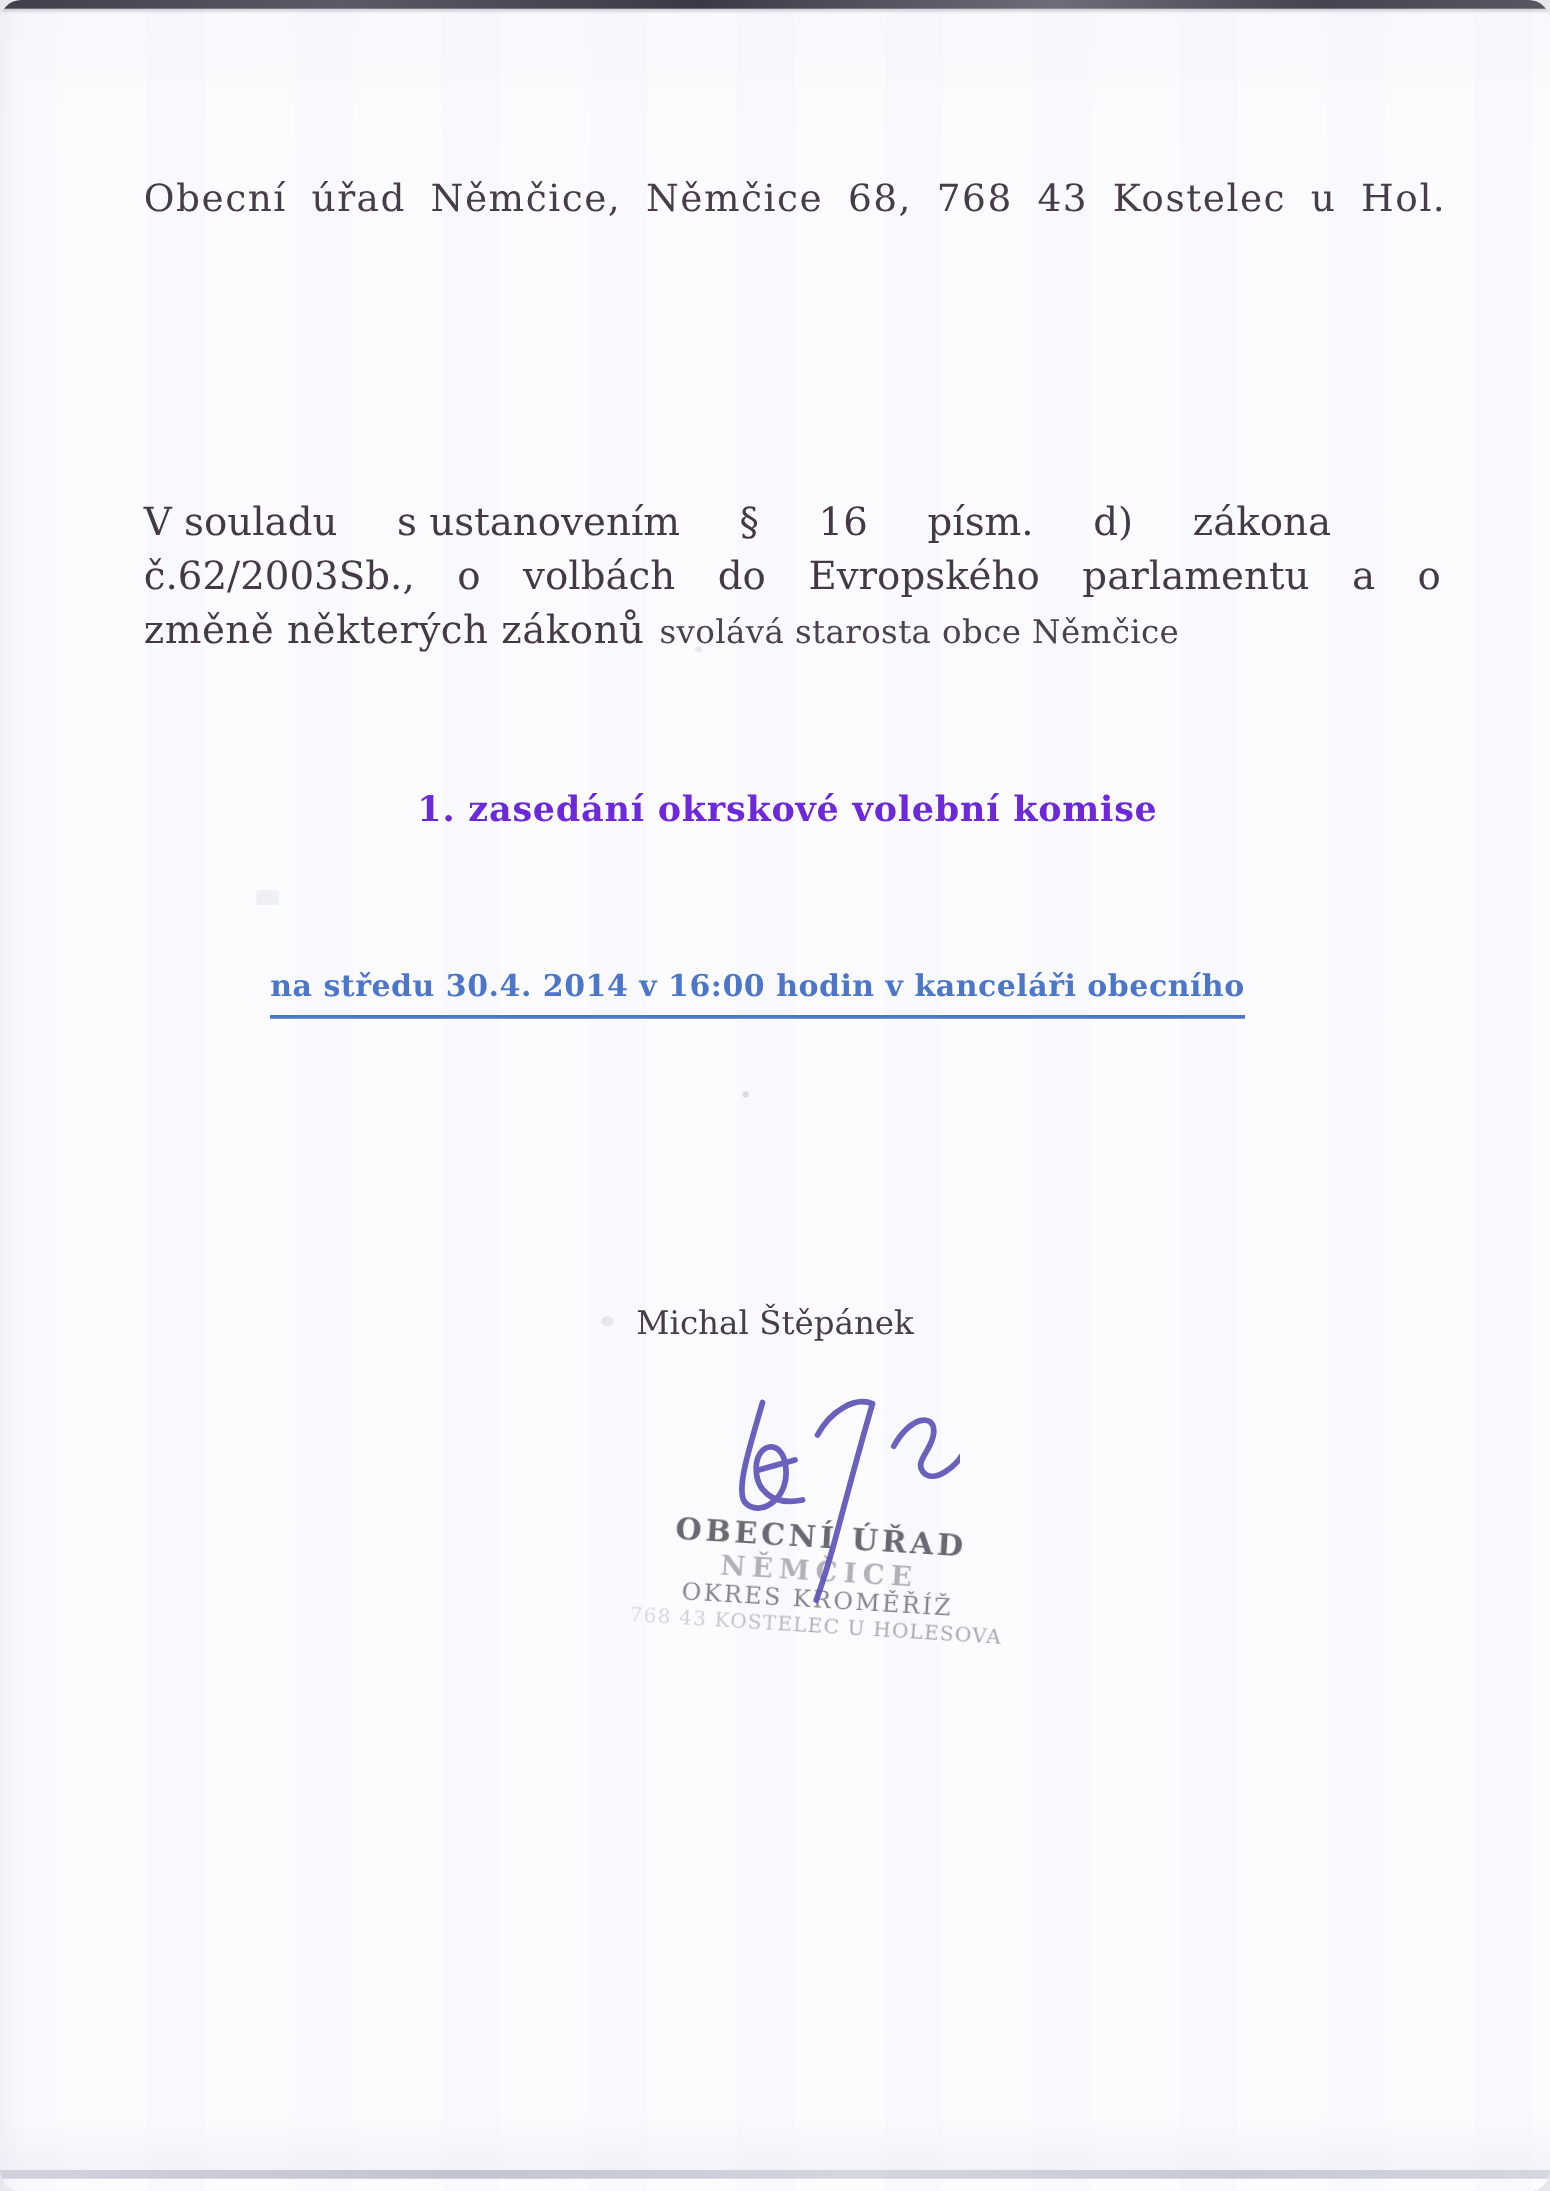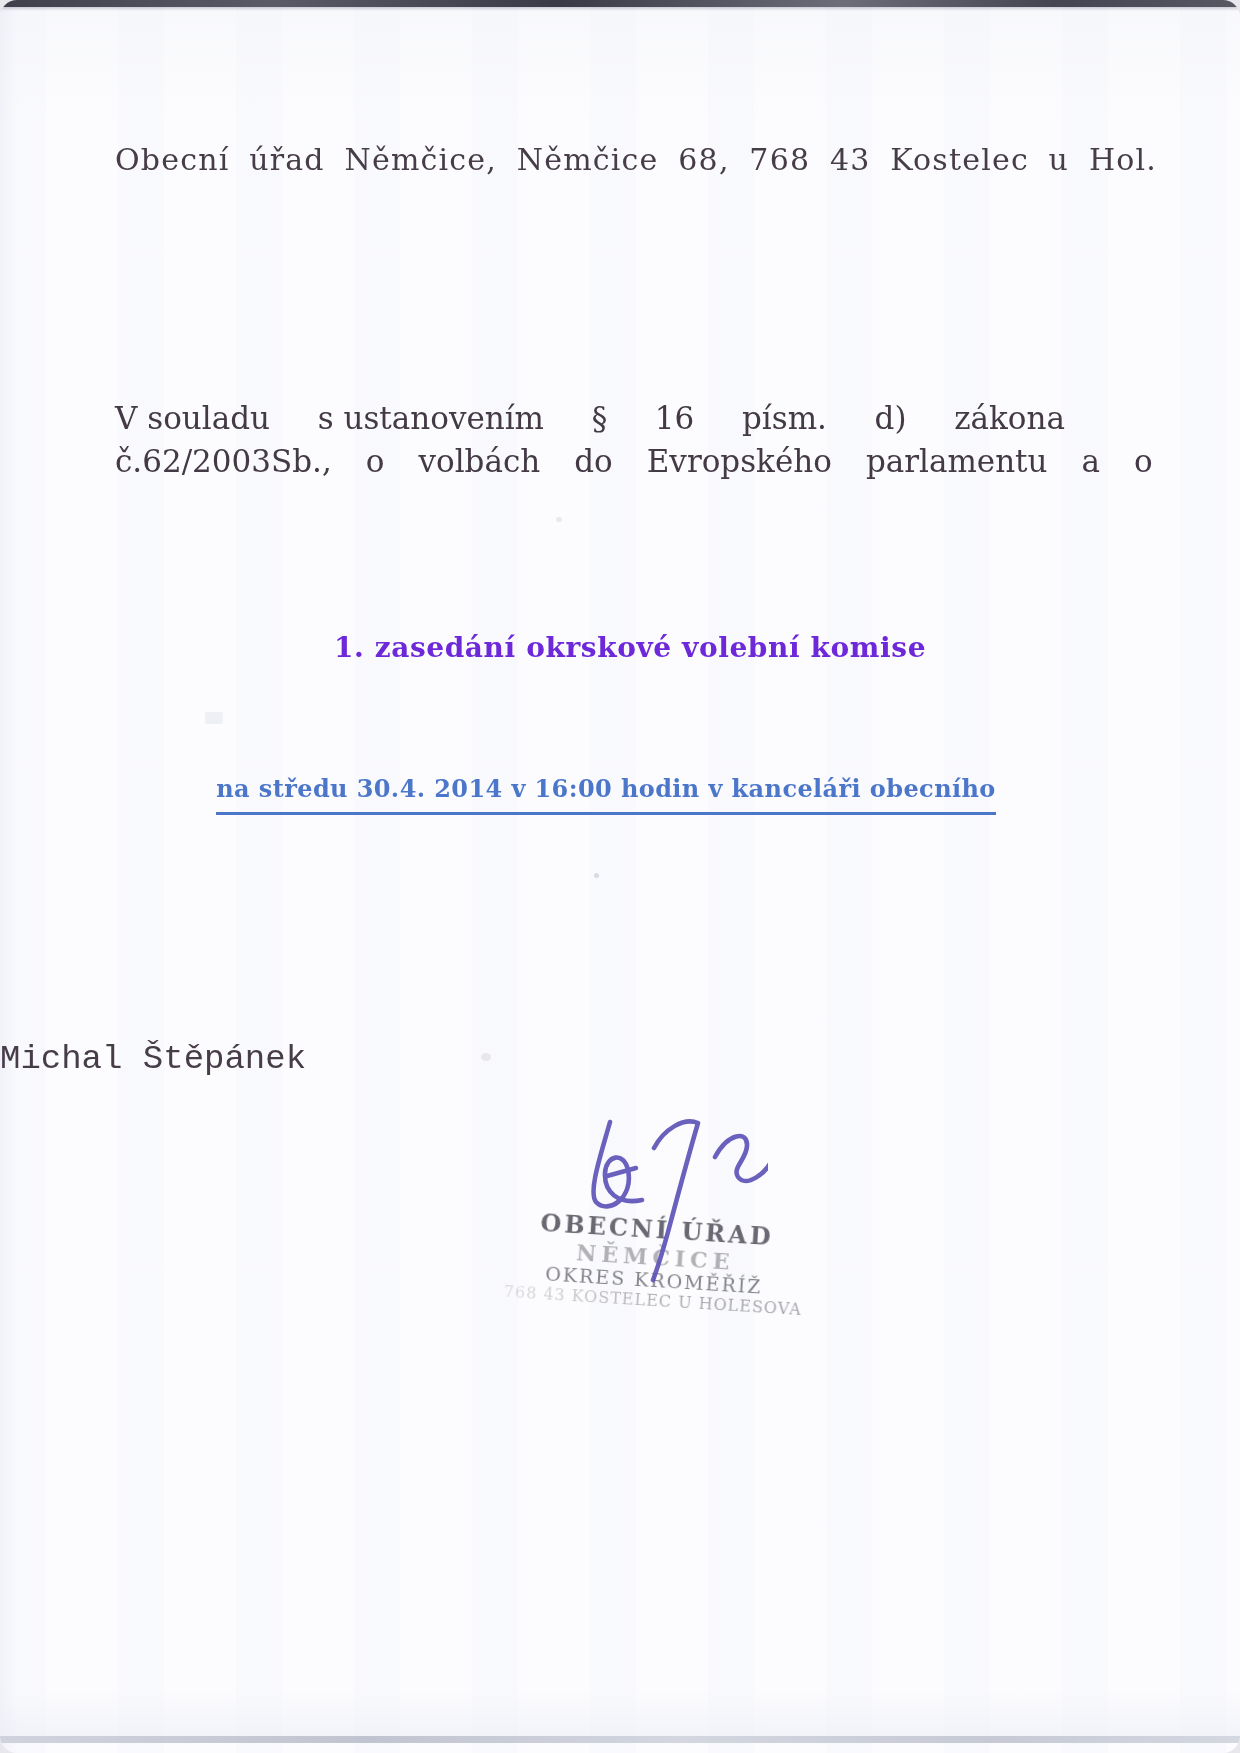--- a/index.html
+++ b/index.html
@@ -62,21 +62,21 @@
     color:var(--blue,#4b76c9);line-height:45px;
   }
   .notice .u{
     display:inline-block;
     border-bottom:3px solid var(--blue,#4b76c9);
     padding-bottom:1px;letter-spacing:.4px;
   }
 
   .signatory{
     position:absolute;left:0;right:0;top:1040px;
-    text-align:left;font-size:34px;line-height:39px;color:#473d49;font-family:Liberation Mono, monospace;
+    text-align:center;font-size:26px;line-height:39px;color:#473d49;
   }
 
   .signature-svg{position:absolute;left:558px;top:1102px;z-index:3;}
 
   .stamp{
     position:absolute;left:490px;top:1218px;width:330px;
     text-align:center;color:var(--stamp,#4b4a55);
     transform:rotate(3.5deg);
     font-weight:bold;line-height:1;z-index:2;
     filter:blur(.3px);
@@ -120,20 +120,23 @@
     <div class="jline">
       <span>č.62/2003Sb.,</span>
       <span>o</span>
       <span>volbách</span>
       <span>do</span>
       <span>Evropského</span>
       <span>parlamentu</span>
       <span>a</span>
       <span>o</span>
     </div>
+    <div class="tline">
+      <span>změně některých zákonů</span><span class="small">svolává starosta obce Němčice</span>
+    </div>
   </div>
 
   <div class="meeting-title">1. zasedání okrskové volební komise</div>
 
   <div class="notice">
     <span class="u">na středu 30.4. 2014 v 16:00 hodin v kanceláři obecního</span><br>
   </div>
 
   <div class="signatory">
     <div>Michal Štěpánek</div>

